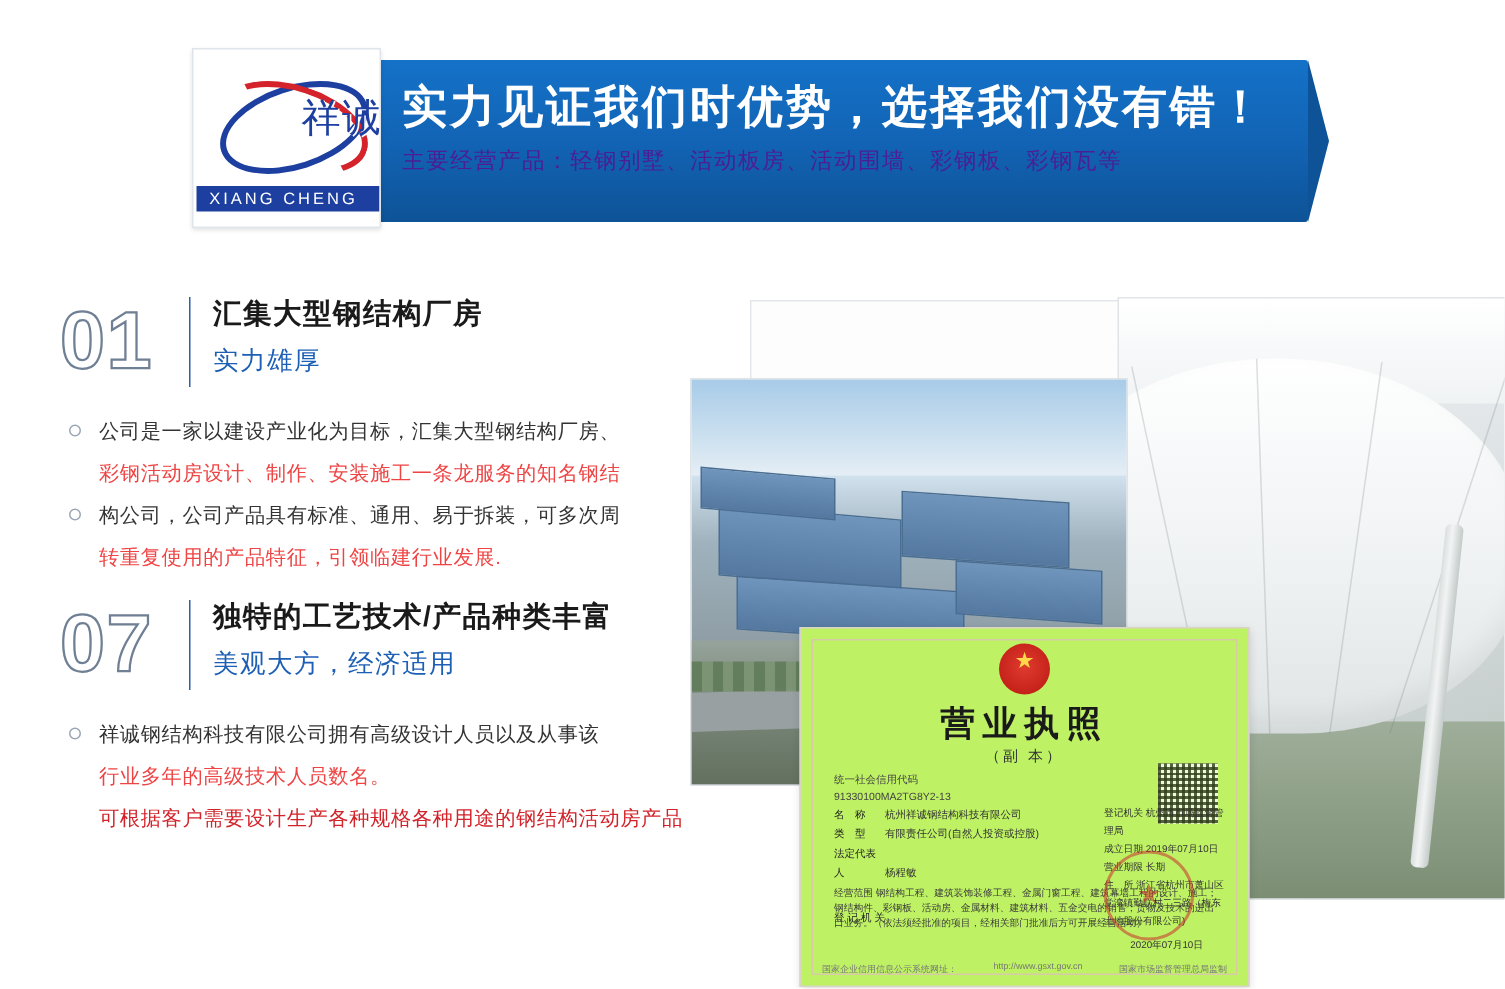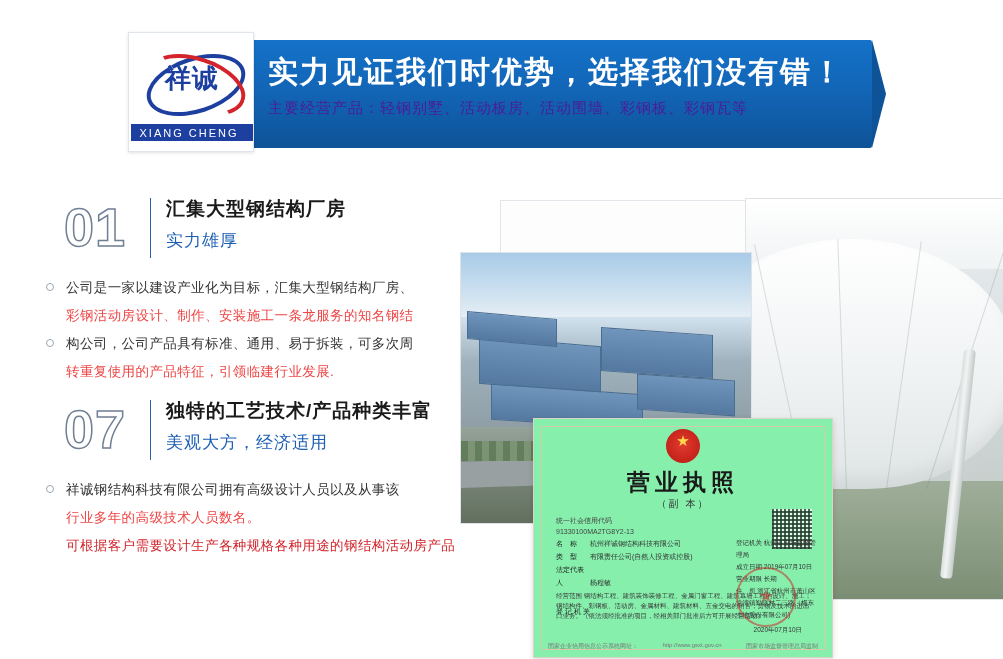--- a/index.html
+++ b/index.html
@@ -111,23 +111,23 @@
     border-radius: 50%;
     transform: rotate(18deg);
     border-left-color: transparent;
     border-bottom-color: transparent;
   }
   .logo-cn {
     position: absolute;
     left: 0;
     top: 22px;
     width: 126px;
-    text-align: center;
+    text-align: right;
     font-size: 26px;
-    font-weight: bold;
+    font-weight: normal;
     color: #1c3fa0;
     letter-spacing: 1px;
     text-shadow: 1px 1px 0 #ffffff;
   }
   .logo-en {
     position: absolute;
     left: 0;
     bottom: 10px;
     width: 126px;
     text-align: center;
@@ -147,21 +147,20 @@
     position: absolute;
     left: 40px;
     width: 480px;
   }
   .sec1 { top: 196px; }
   .sec2 { top: 398px; }
 
   .num-row {
     position: relative;
     height: 66px;
-    margin-left: 24px;
   }
   .big-num {
     position: absolute;
     left: 0;
     top: 0;
     font-size: 54px;
     font-weight: bold;
     color: #ffffff;
     -webkit-text-stroke: 1.5px #6f7f94;
     line-height: 62px;
@@ -354,21 +353,21 @@
     background: repeating-linear-gradient(90deg, #5d7a55 0 7px, #7a9470 7px 14px);
     opacity: .85;
   }
 
   
   .cert {
     left: 78px;
     top: 228px;
     width: 298px;
     height: 238px;
-    background: #86efac;
+    background: #bef264;
     border: 1px solid #d9d4c6;
     box-shadow: 0 2px 6px rgba(0,0,0,0.14);
   }
   .cert-inner {
     position: absolute;
     left: 7px; top: 7px; right: 7px; bottom: 7px;
     border: 1px solid #d8c9a8;
   }
   .cert-emblem {
     position: absolute;

